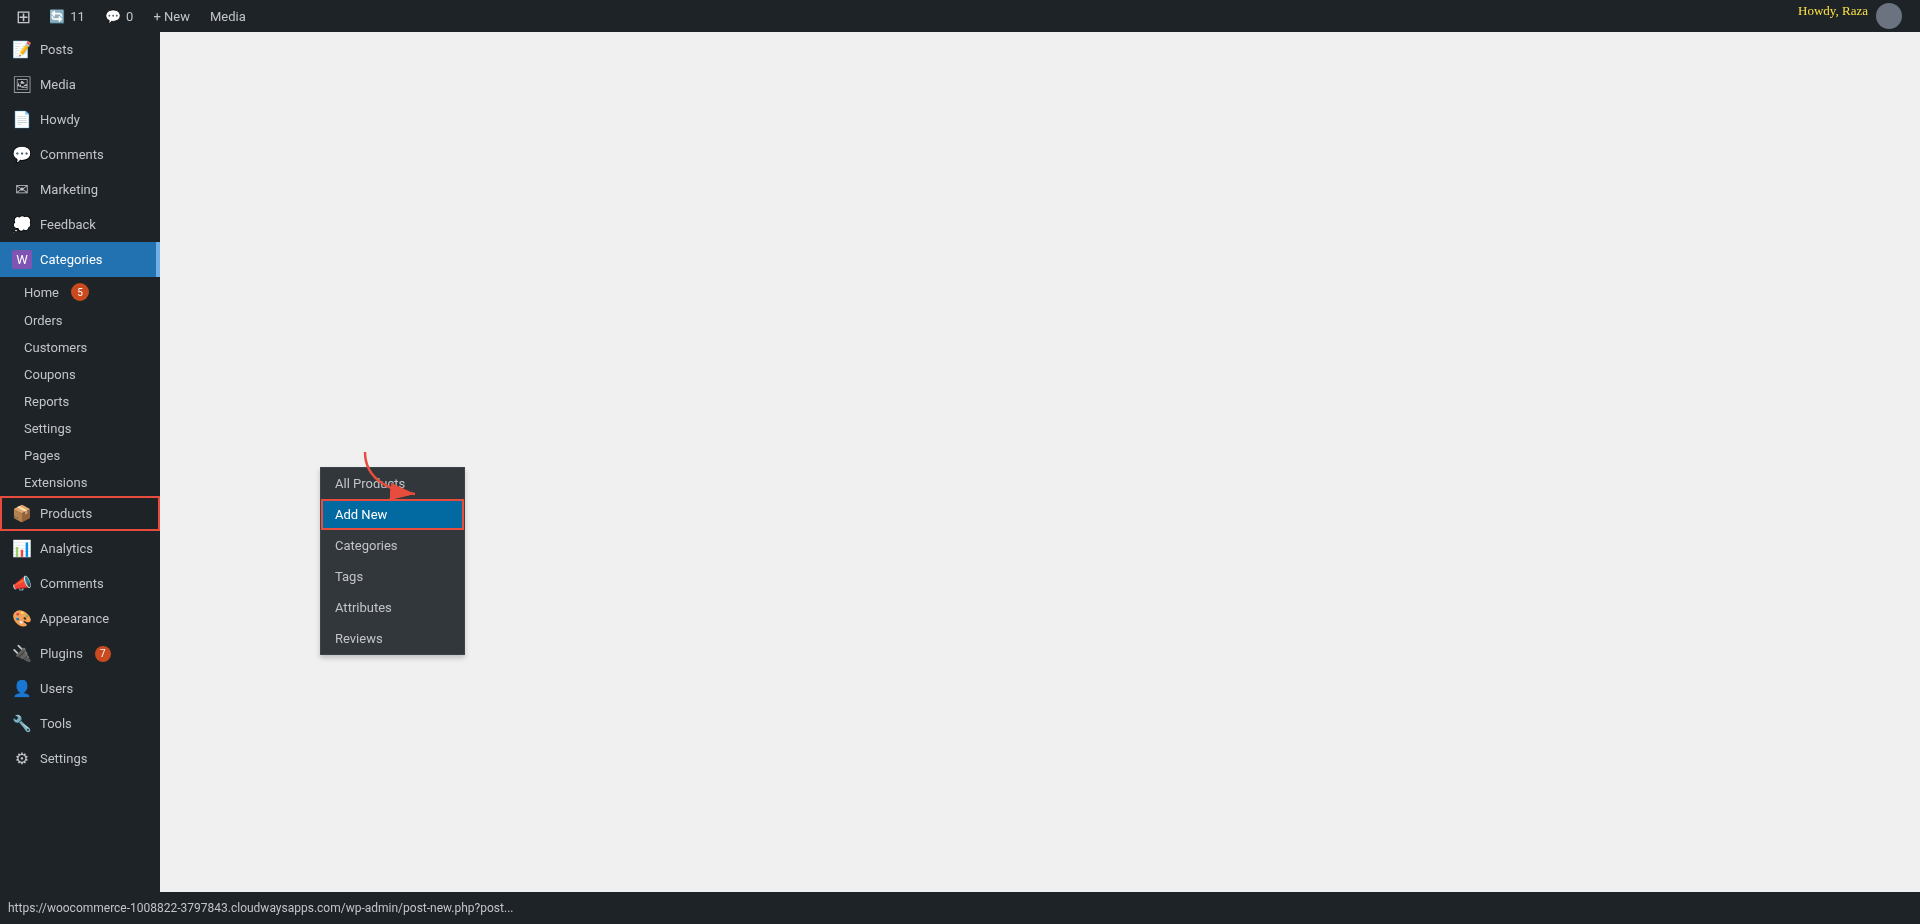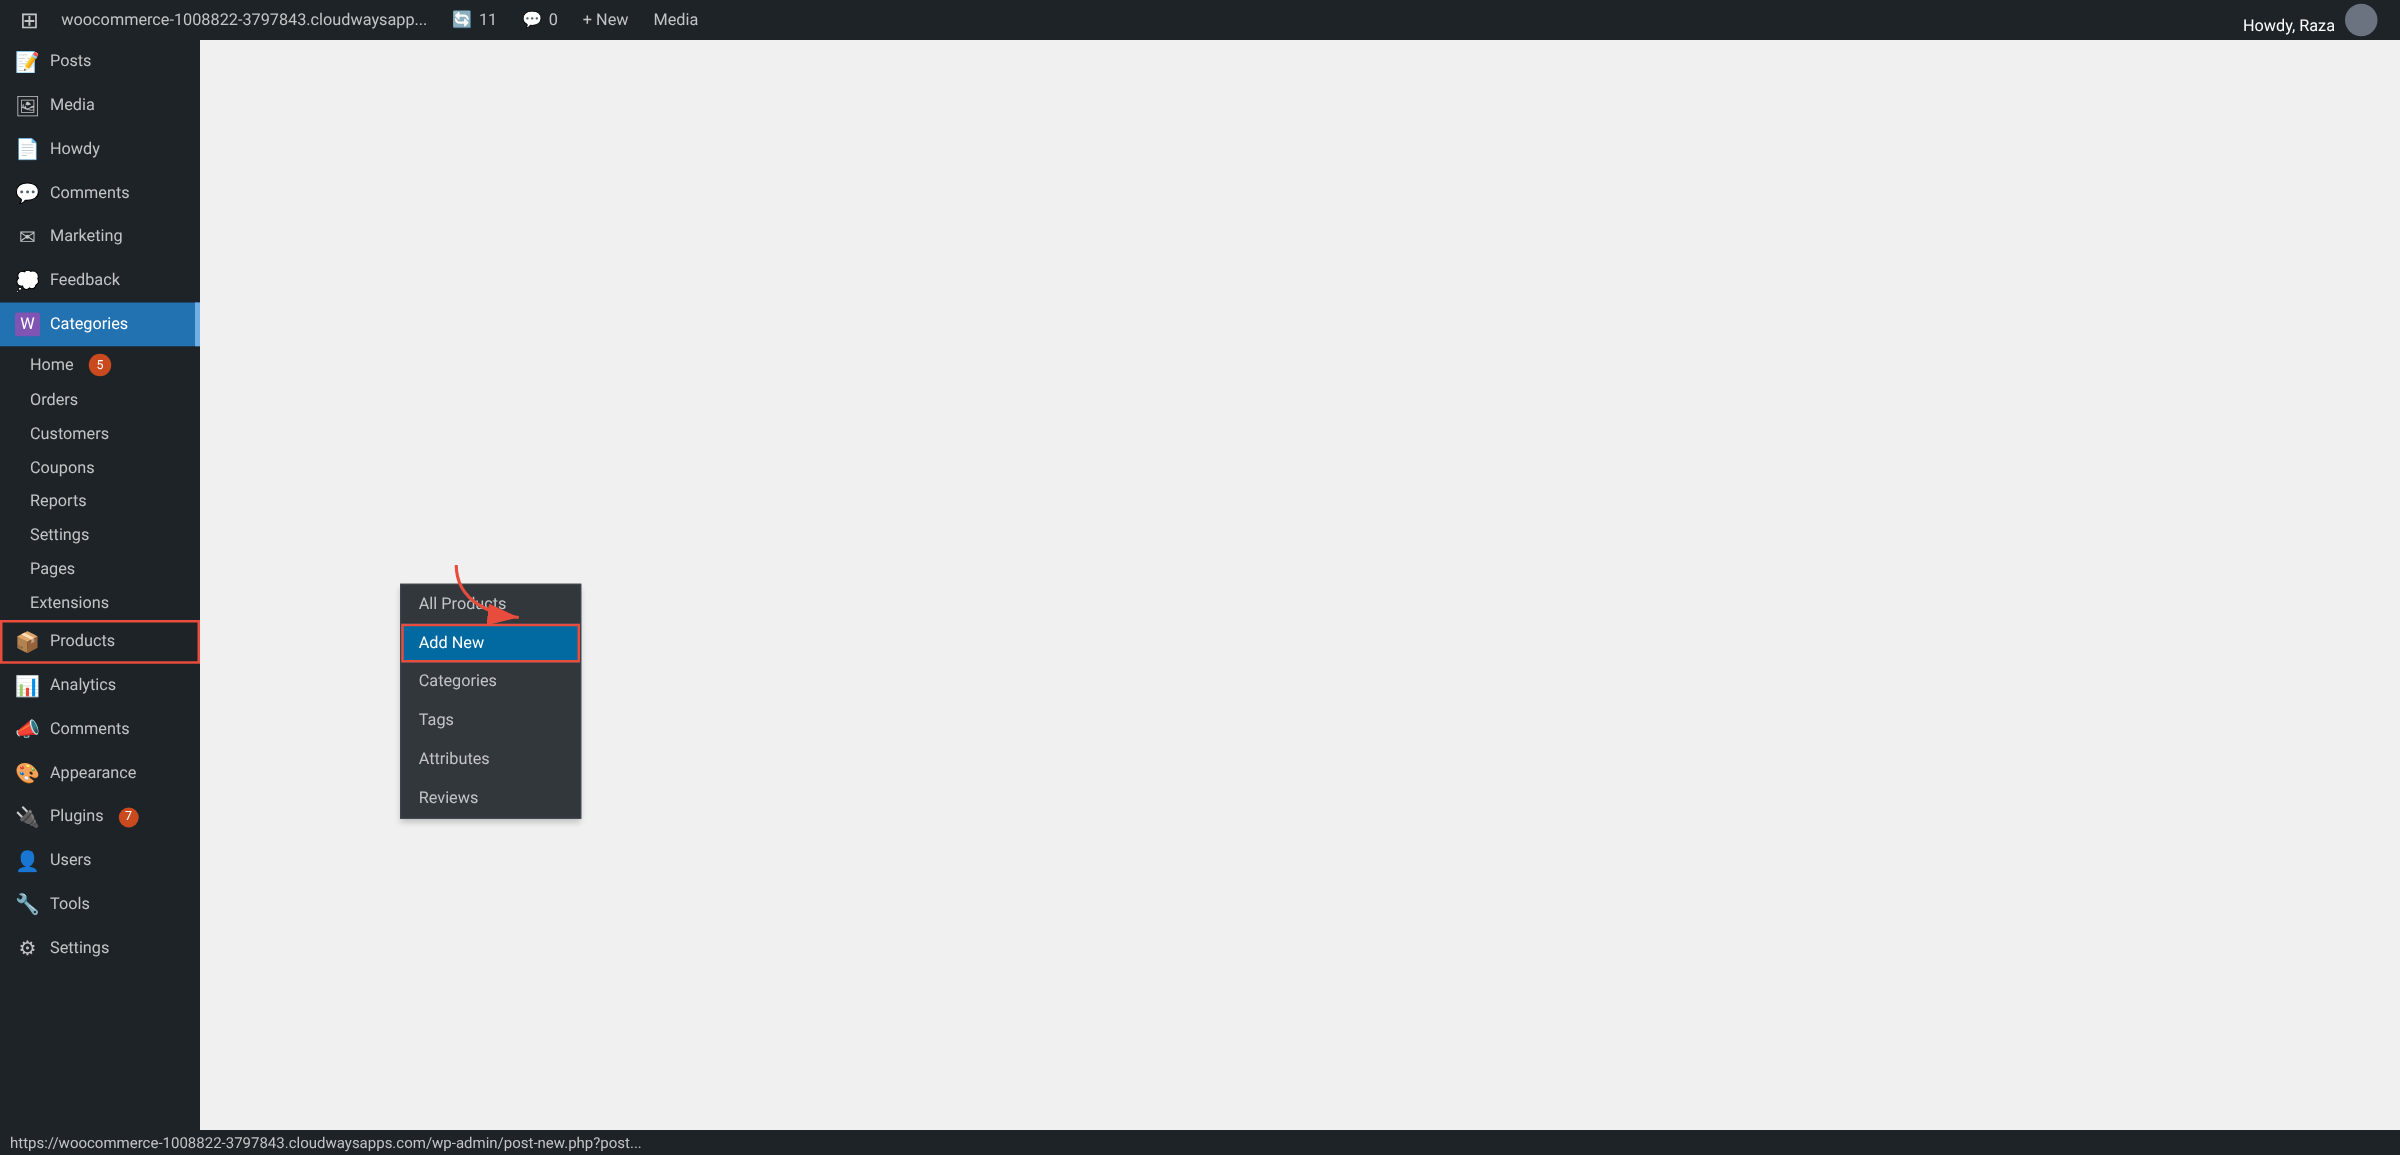--- a/index.html
+++ b/index.html
@@ -27,21 +27,21 @@
       padding: 0 10px;
       height: 32px;
       cursor: pointer;
       color: #c3c4c7;
       font-size: 13px;
       text-decoration: none;
       gap: 5px;
     }
     .adminbar-logo { font-size: 18px; color: #c3c4c7; padding: 0 8px; }
     .adminbar-right { display: flex; align-items: center; margin-left: auto; }
-    .howdy { color: #ffffff; font-size: 13px; padding: 0 10px; display: flex; align-items: flex-end; gap: 8px; }
+    .howdy { color: #fde047; font-size: 13px; padding: 0 10px; display: flex; align-items: flex-start; gap: 8px; font-family: Liberation Serif, serif; }
     .avatar { width: 26px; height: 26px; border-radius: 50%; background: #888; }
 
     
     .wp-layout { display: flex; margin-top: 32px; height: calc(924px - 32px); }
 
     
     #adminmenu {
       width: 160px;
       background: #1d2327;
       height: 100%;
@@ -166,40 +166,37 @@
     .status-bar {
       position: fixed;
       bottom: 0;
       left: 0;
       right: 0;
       background: #1d2327;
       color: #c3c4c7;
       font-size: 12px;
       padding: 3px 8px;
       z-index: 9999;
-      height: 20px;
+      height: 32px;
       display: flex;
       align-items: center;
       margin-top: 38px;
     }
 
     
     #adminmenu::-webkit-scrollbar { width: 4px; }
     #adminmenu::-webkit-scrollbar-track { background: #1d2327; }
     #adminmenu::-webkit-scrollbar-thumb { background: #3c434a; }
   </style>
 </head>
 <body>
 
 <div id="wpadminbar">
   <div class="adminbar-left">
     <span class="adminbar-logo">⊞</span>
-    <a class="adminbar-item">
-      <span>woocommerce-1008822-3797843.cloudwaysapp...</span>
-    </a>
     <a class="adminbar-item">
       <span>🔄</span>
       <span>11</span>
     </a>
     <a class="adminbar-item">
       <span>💬</span>
       <span>0</span>
     </a>
     <a class="adminbar-item">
       <span>+ New</span>

